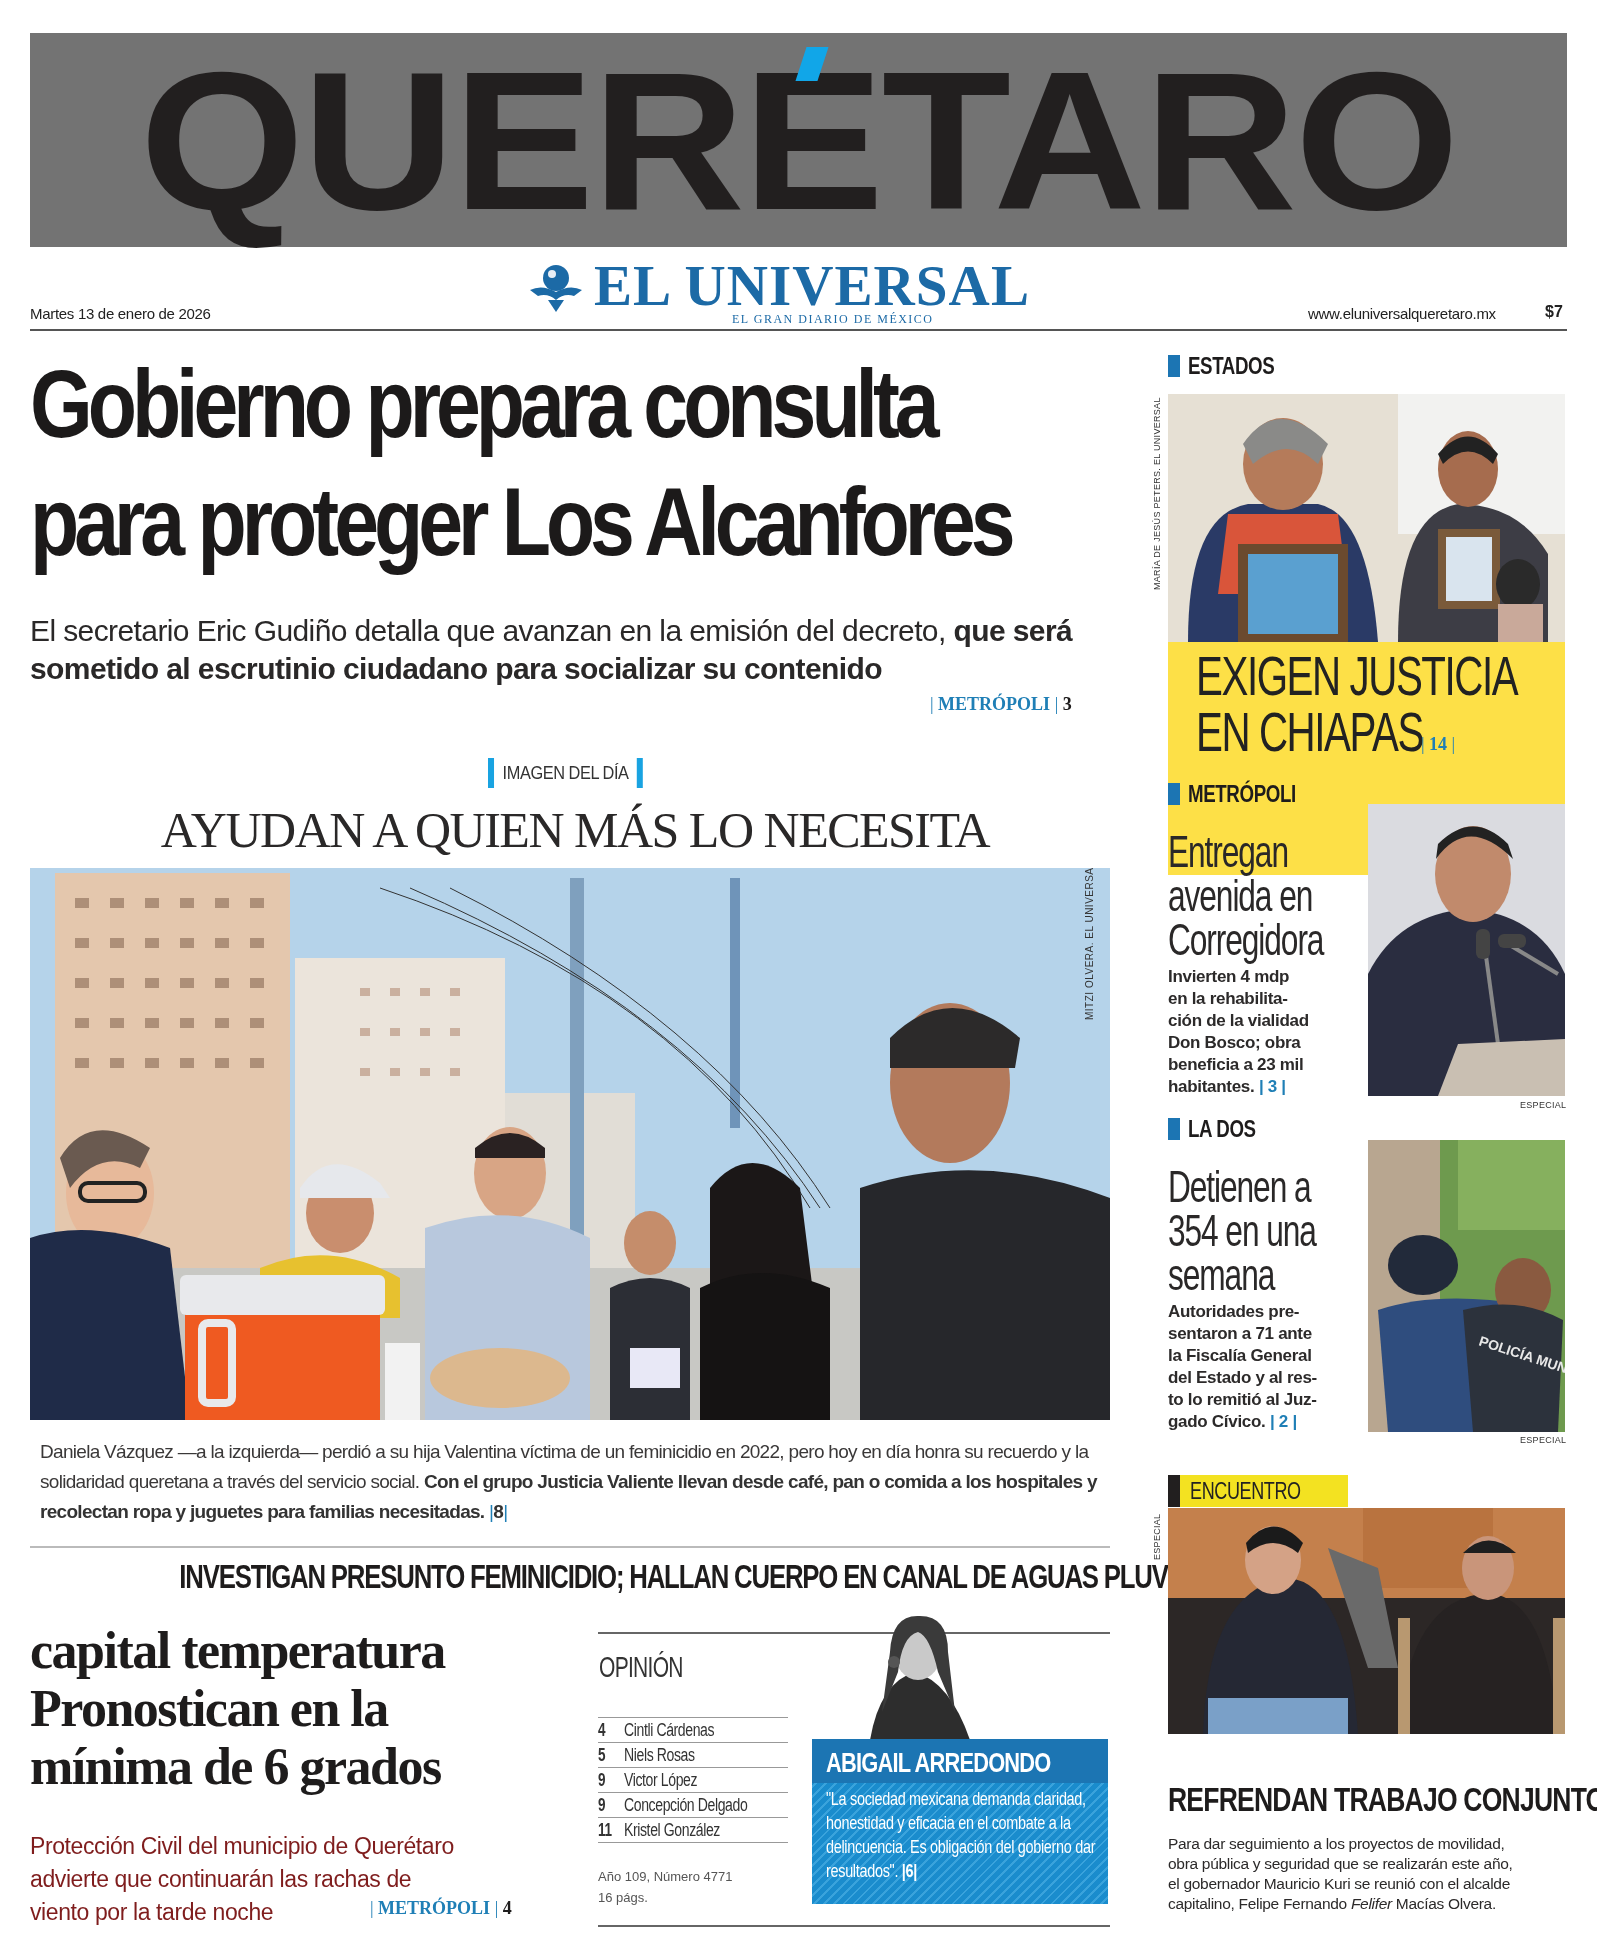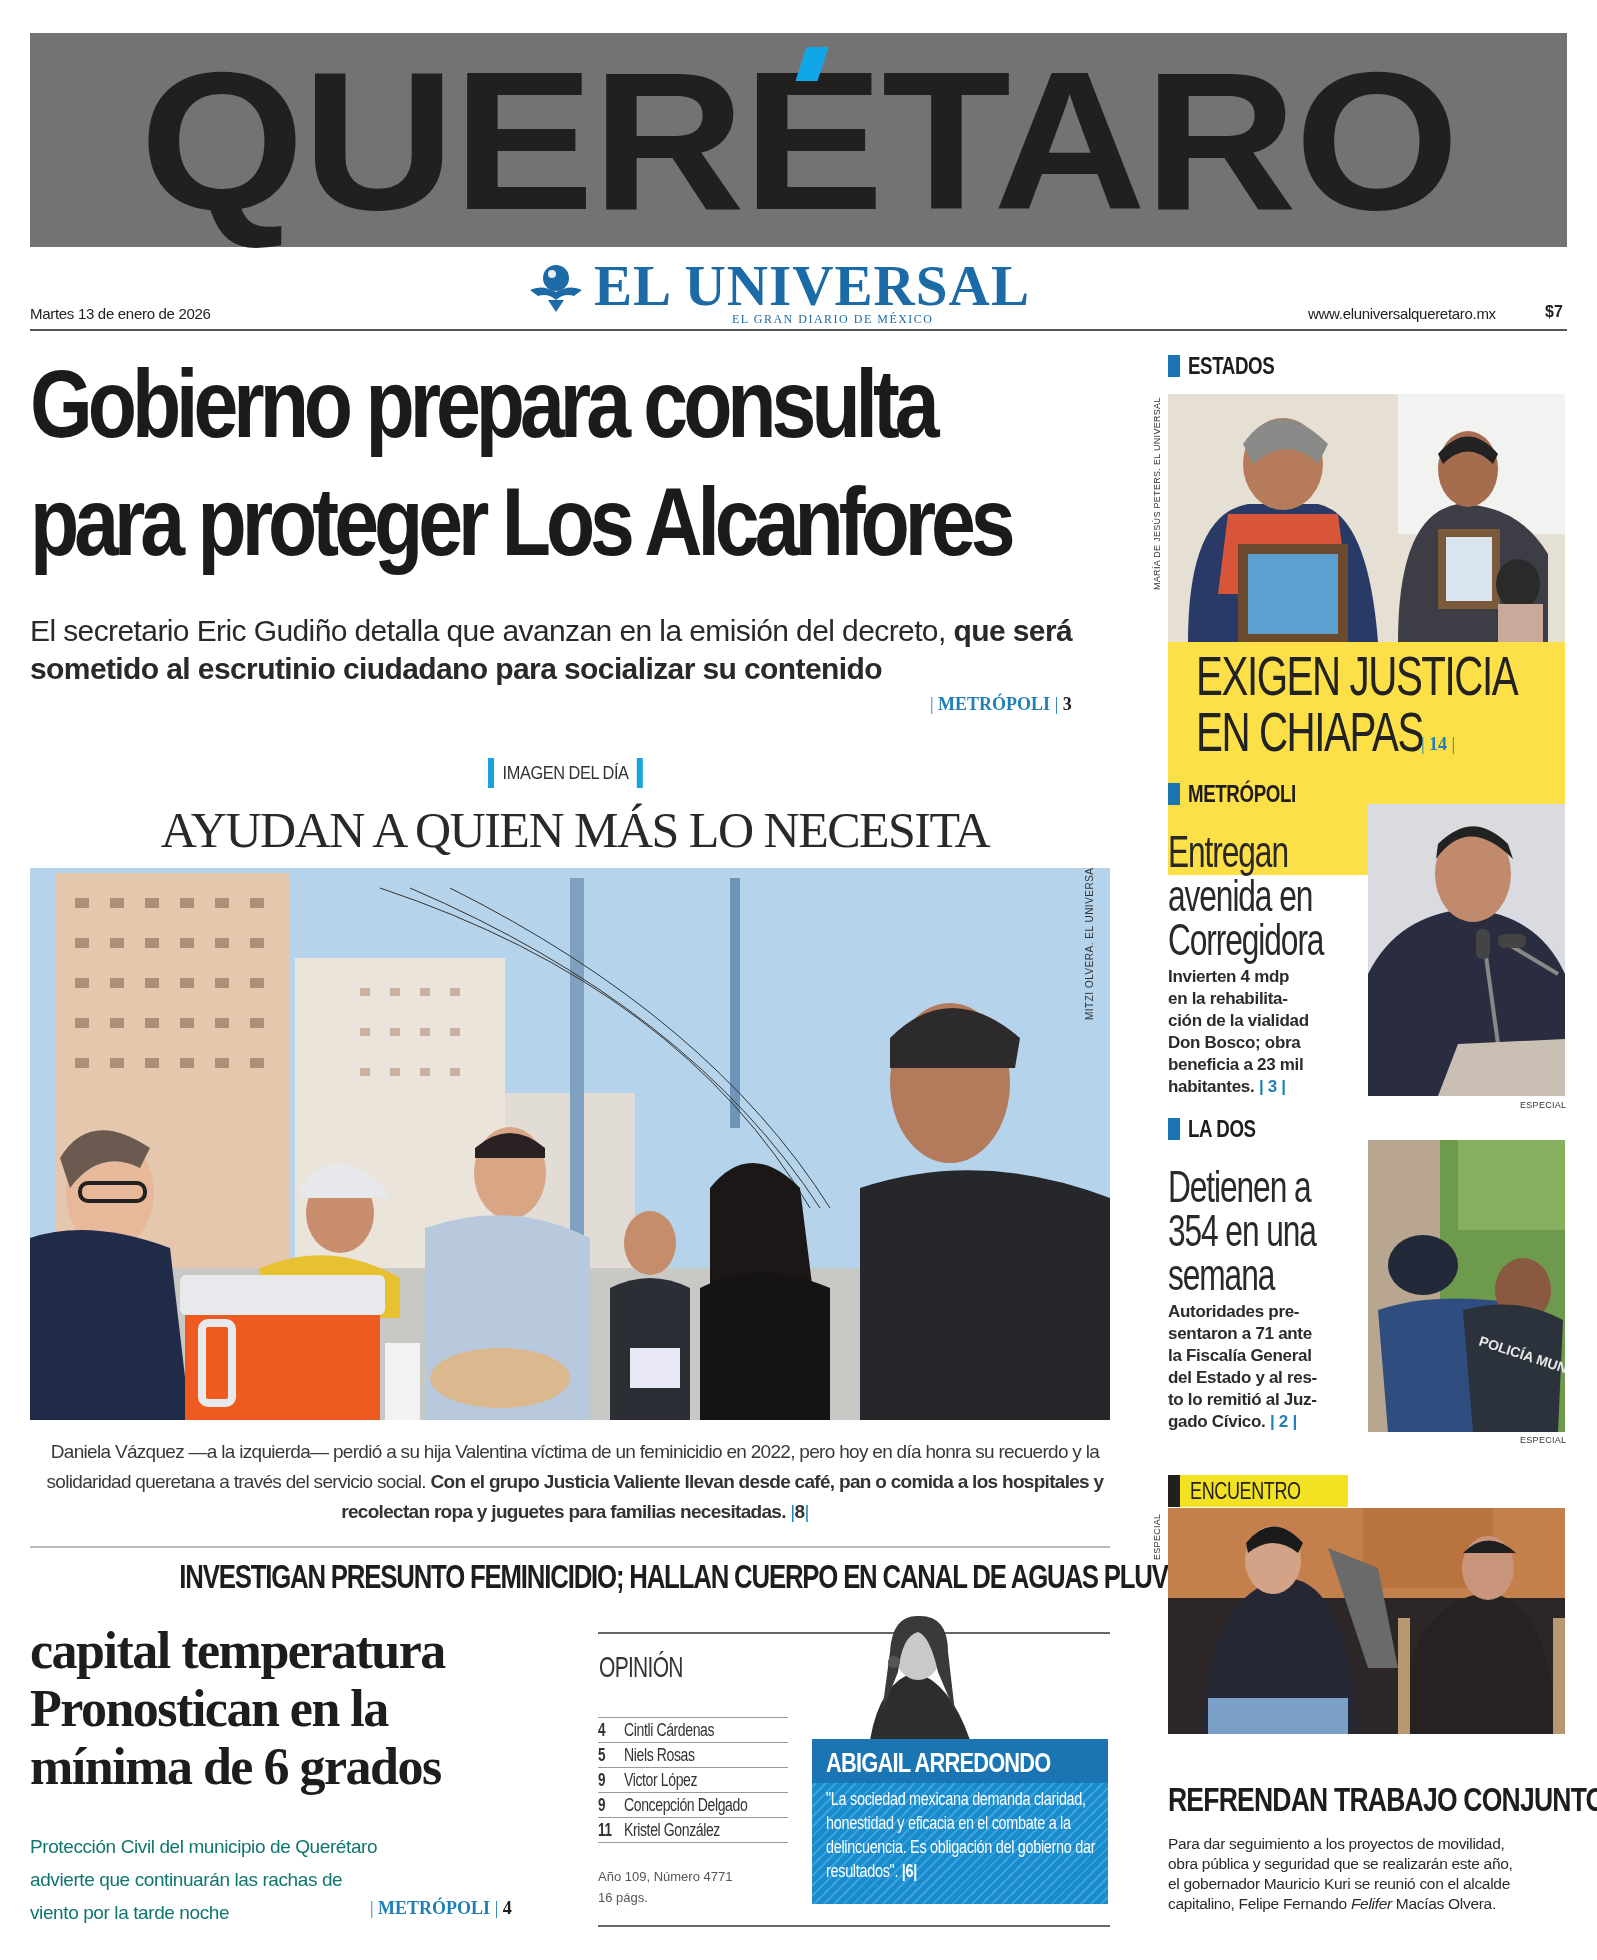--- a/index.html
+++ b/index.html
@@ -29,29 +29,29 @@
   .section-link { color: #1f7fb6; }
   .pipe { color: #1f7fb6; font-weight: 400; }
 
   
   .idd-label { left: 488px; top: 758px; height: 30px; padding: 0 10px; border-left: 7px solid #19a3e1; border-right: 7px solid #19a3e1; font-size: 19px; line-height: 30px; color: #333; letter-spacing: -0.5px; transform: scaleX(0.86); transform-origin: left; }
   .idd-headline { left: 30px; top: 800px; width: 1090px; text-align: center; font-family: "Liberation Serif", serif; font-size: 50px; line-height: 60px; color: #2a2828; letter-spacing: -1.5px; }
 
   .main-photo { left: 30px; top: 868px; width: 1080px; height: 552px; overflow: hidden; background: linear-gradient(180deg, #a9cbe6 0%, #c9dfee 45%, #d8dde0 60%, #8a8a8a 100%); }
   .photo-credit-v { font-size: 10px; color: #333; letter-spacing: 0.5px; white-space: nowrap; transform: rotate(-90deg); transform-origin: left top; }
 
-  .caption { left: 40px; top: 1437px; width: 1070px; text-align: center; font-size: 19px; line-height: 30px; color: #3a3838; letter-spacing: -0.7px; }
+  .caption { left: 40px; top: 1437px; width: 1070px; font-size: 19px; line-height: 30px; color: #3a3838; letter-spacing: -0.7px; }
   .caption b { font-weight: 700; color: #333; }
   .rule-caption { left: 30px; top: 1546px; width: 1080px; height: 2px; background: #bbb; }
 
   .secondary-headline { left: 30px; top: 1555px; width: 1080px; text-align: center; font-size: 33px; line-height: 44px; font-weight: 400; color: #1e1c1c; letter-spacing: -1.5px; white-space: nowrap; }
   .secondary-headline .t { display: inline-block; transform: scaleX(0.78); transform-origin: center; font-weight: 700; }
 
   .temp-headline { left: 30px; top: 1622px; width: 540px; font-family: "Liberation Serif", serif; font-weight: 700; font-size: 52px; line-height: 58px; color: #1e1c1c; letter-spacing: -1.5px; }
-  .temp-deck { left: 30px; top: 1830px; width: 540px; font-size: 19px; line-height: 33px; color: #0f766e; letter-spacing: -0.4px; }
+  .temp-deck { left: 30px; top: 1830px; width: 540px; font-size: 23px; line-height: 33px; color: #7f1d1d; letter-spacing: -0.4px; }
   .temp-ref { left: 370px; top: 1898px; font-family: "Liberation Serif", serif; font-size: 18px; font-weight: 700; }
 
   
   .rule-op-top { left: 598px; top: 1632px; width: 512px; height: 2px; background: #666; }
   .rule-op-bot { left: 598px; top: 1925px; width: 512px; height: 2px; background: #666; }
   .op-title { left: 599px; top: 1650px; font-size: 30px; color: #333; letter-spacing: -1px; transform: scaleX(0.7); transform-origin: left; }
   .op-list { left: 598px; top: 1717px; width: 190px; border-top: 1px solid #999; }
   .op-item { height: 25px; border-bottom: 1px solid #999; display: flex; align-items: center; font-size: 18px; color: #333; letter-spacing: -0.5px; }
   .op-num { width: 26px; font-weight: 700; transform: scaleX(0.75); transform-origin: left; }
   .op-name { transform: scaleX(0.78); transform-origin: left; white-space: nowrap; }

